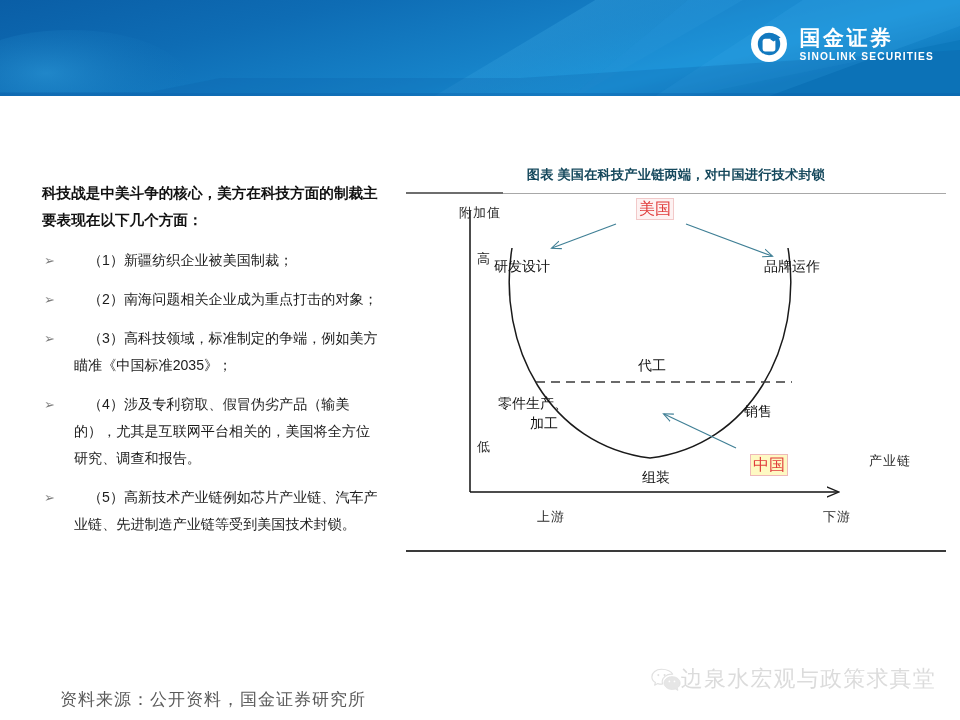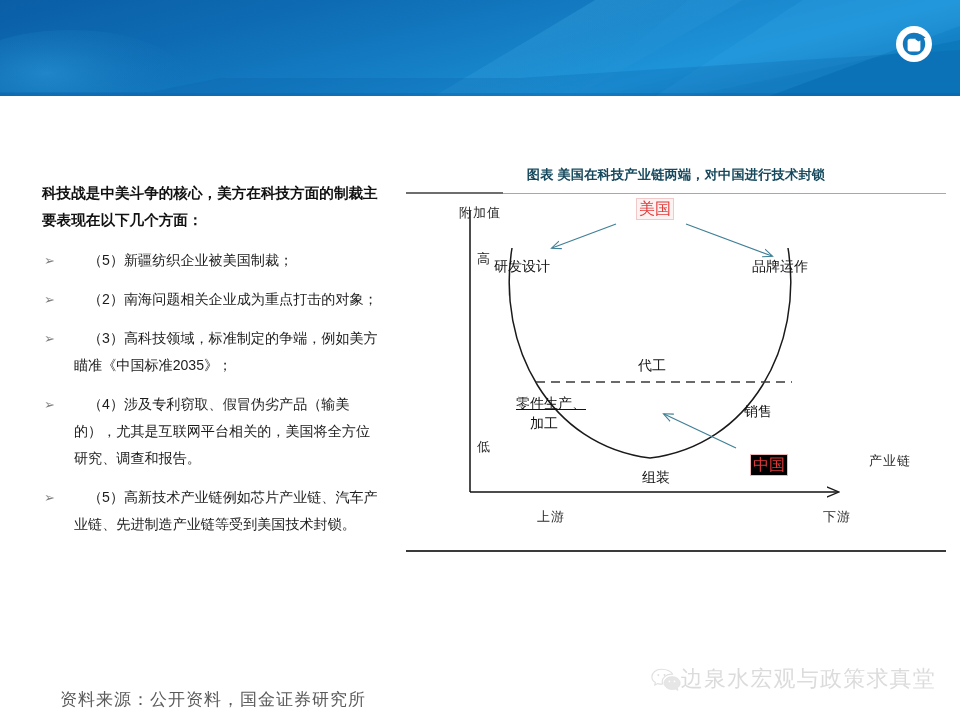--- a/index.html
+++ b/index.html
@@ -183,21 +183,21 @@
     background: #fdf2f2;
     border: 1px solid #f2c9c9;
     padding: 0 2px;
     white-space: nowrap;
     line-height: 20px;
   }
   .tag-cn {
     position: absolute;
     font-size: 16px;
     color: #e03a3a;
-    background: #000000;
+    background: #fef9c3;
     border: 1px solid #eeb9b9;
     padding: 0 2px;
     white-space: nowrap;
     line-height: 20px;
   }
 </style>
 </head>
 <body>
 
 <div class="header">
@@ -229,29 +229,33 @@
   </svg>
 
 
   <div class="brand">
     <svg class="brand-mark" viewBox="0 0 40 40">
       <circle cx="20" cy="20" r="18" fill="#ffffff"></circle>
       <circle cx="20" cy="20" r="11.2" fill="#1279bf"></circle>
       <rect x="13.6" y="14.8" width="12.8" height="12.6" rx="2.6" fill="#ffffff"></rect>
       <path d="M 22.6 9.2 A 18 18 0 0 1 31.6 13.4 L 24.4 17.6 A 8 8 0 0 0 21.4 15.4 Z" fill="#1279bf"></path>
     </svg>
+    <div class="brand-text">
+      <div class="brand-cn">国金证券</div>
+      <div class="brand-en">SINOLINK SECURITIES</div>
+    </div>
   </div>
 </div>
 
 <div class="left-col">
   <div class="lead">科技战是中美斗争的核心，美方在科技方面的制裁主要表现在以下几个方面：</div>
 
   <div class="bullet-row">
     <span class="bullet-mark">➢</span>
-    <span class="bullet-text">（5）新疆纺织企业被美国制裁；</span>
+    <span class="bullet-text">（1）新疆纺织企业被美国制裁；</span>
   </div>
   <div class="bullet-row">
     <span class="bullet-mark">➢</span>
     <span class="bullet-text">（2）南海问题相关企业成为重点打击的对象；</span>
   </div>
   <div class="bullet-row">
     <span class="bullet-mark">➢</span>
     <span class="bullet-text">（3）高科技领域，标准制定的争端，例如美方瞄准《中国标准2035》；</span>
   </div>
   <div class="bullet-row">
@@ -298,25 +302,25 @@
   </svg>
 
   <div class="lbl-axis" style="left:18px; top:38px;">附加值</div>
   <div class="lbl-axis" style="left:36px; top:84px;">高</div>
   <div class="lbl-axis" style="left:36px; top:272px;">低</div>
   <div class="lbl-axis" style="left:96px; top:342px;">上游</div>
   <div class="lbl-axis" style="left:382px; top:342px;">下游</div>
   <div class="lbl-axis" style="left:428px; top:286px;">产业链</div>
 
   <div class="lbl" style="left:94px; top:91px;">研发设计</div>
-  <div class="lbl" style="left:116px; top:228px;text-decoration:underline;">零件生产、</div>
+  <div class="lbl" style="left:98px; top:228px;">零件生产、</div>
   <div class="lbl" style="left:130px; top:248px;">加工</div>
   <div class="lbl" style="left:242px; top:302px;">组装</div>
   <div class="lbl" style="left:344px; top:236px;">销售</div>
-  <div class="lbl" style="left:352px; top:91px;">品牌运作</div>
+  <div class="lbl" style="left:364px; top:91px;">品牌运作</div>
   <div class="lbl" style="left:238px; top:190px;">代工</div>
 
   <div class="tag-us" style="left:236px; top:32px;">美国</div>
   <div class="tag-cn" style="left:350px; top:288px;">中国</div>
 
   <div class="rule-bottom"></div>
 </div>
 
 <div class="source-note">资料来源：公开资料，国金证券研究所</div>
 

